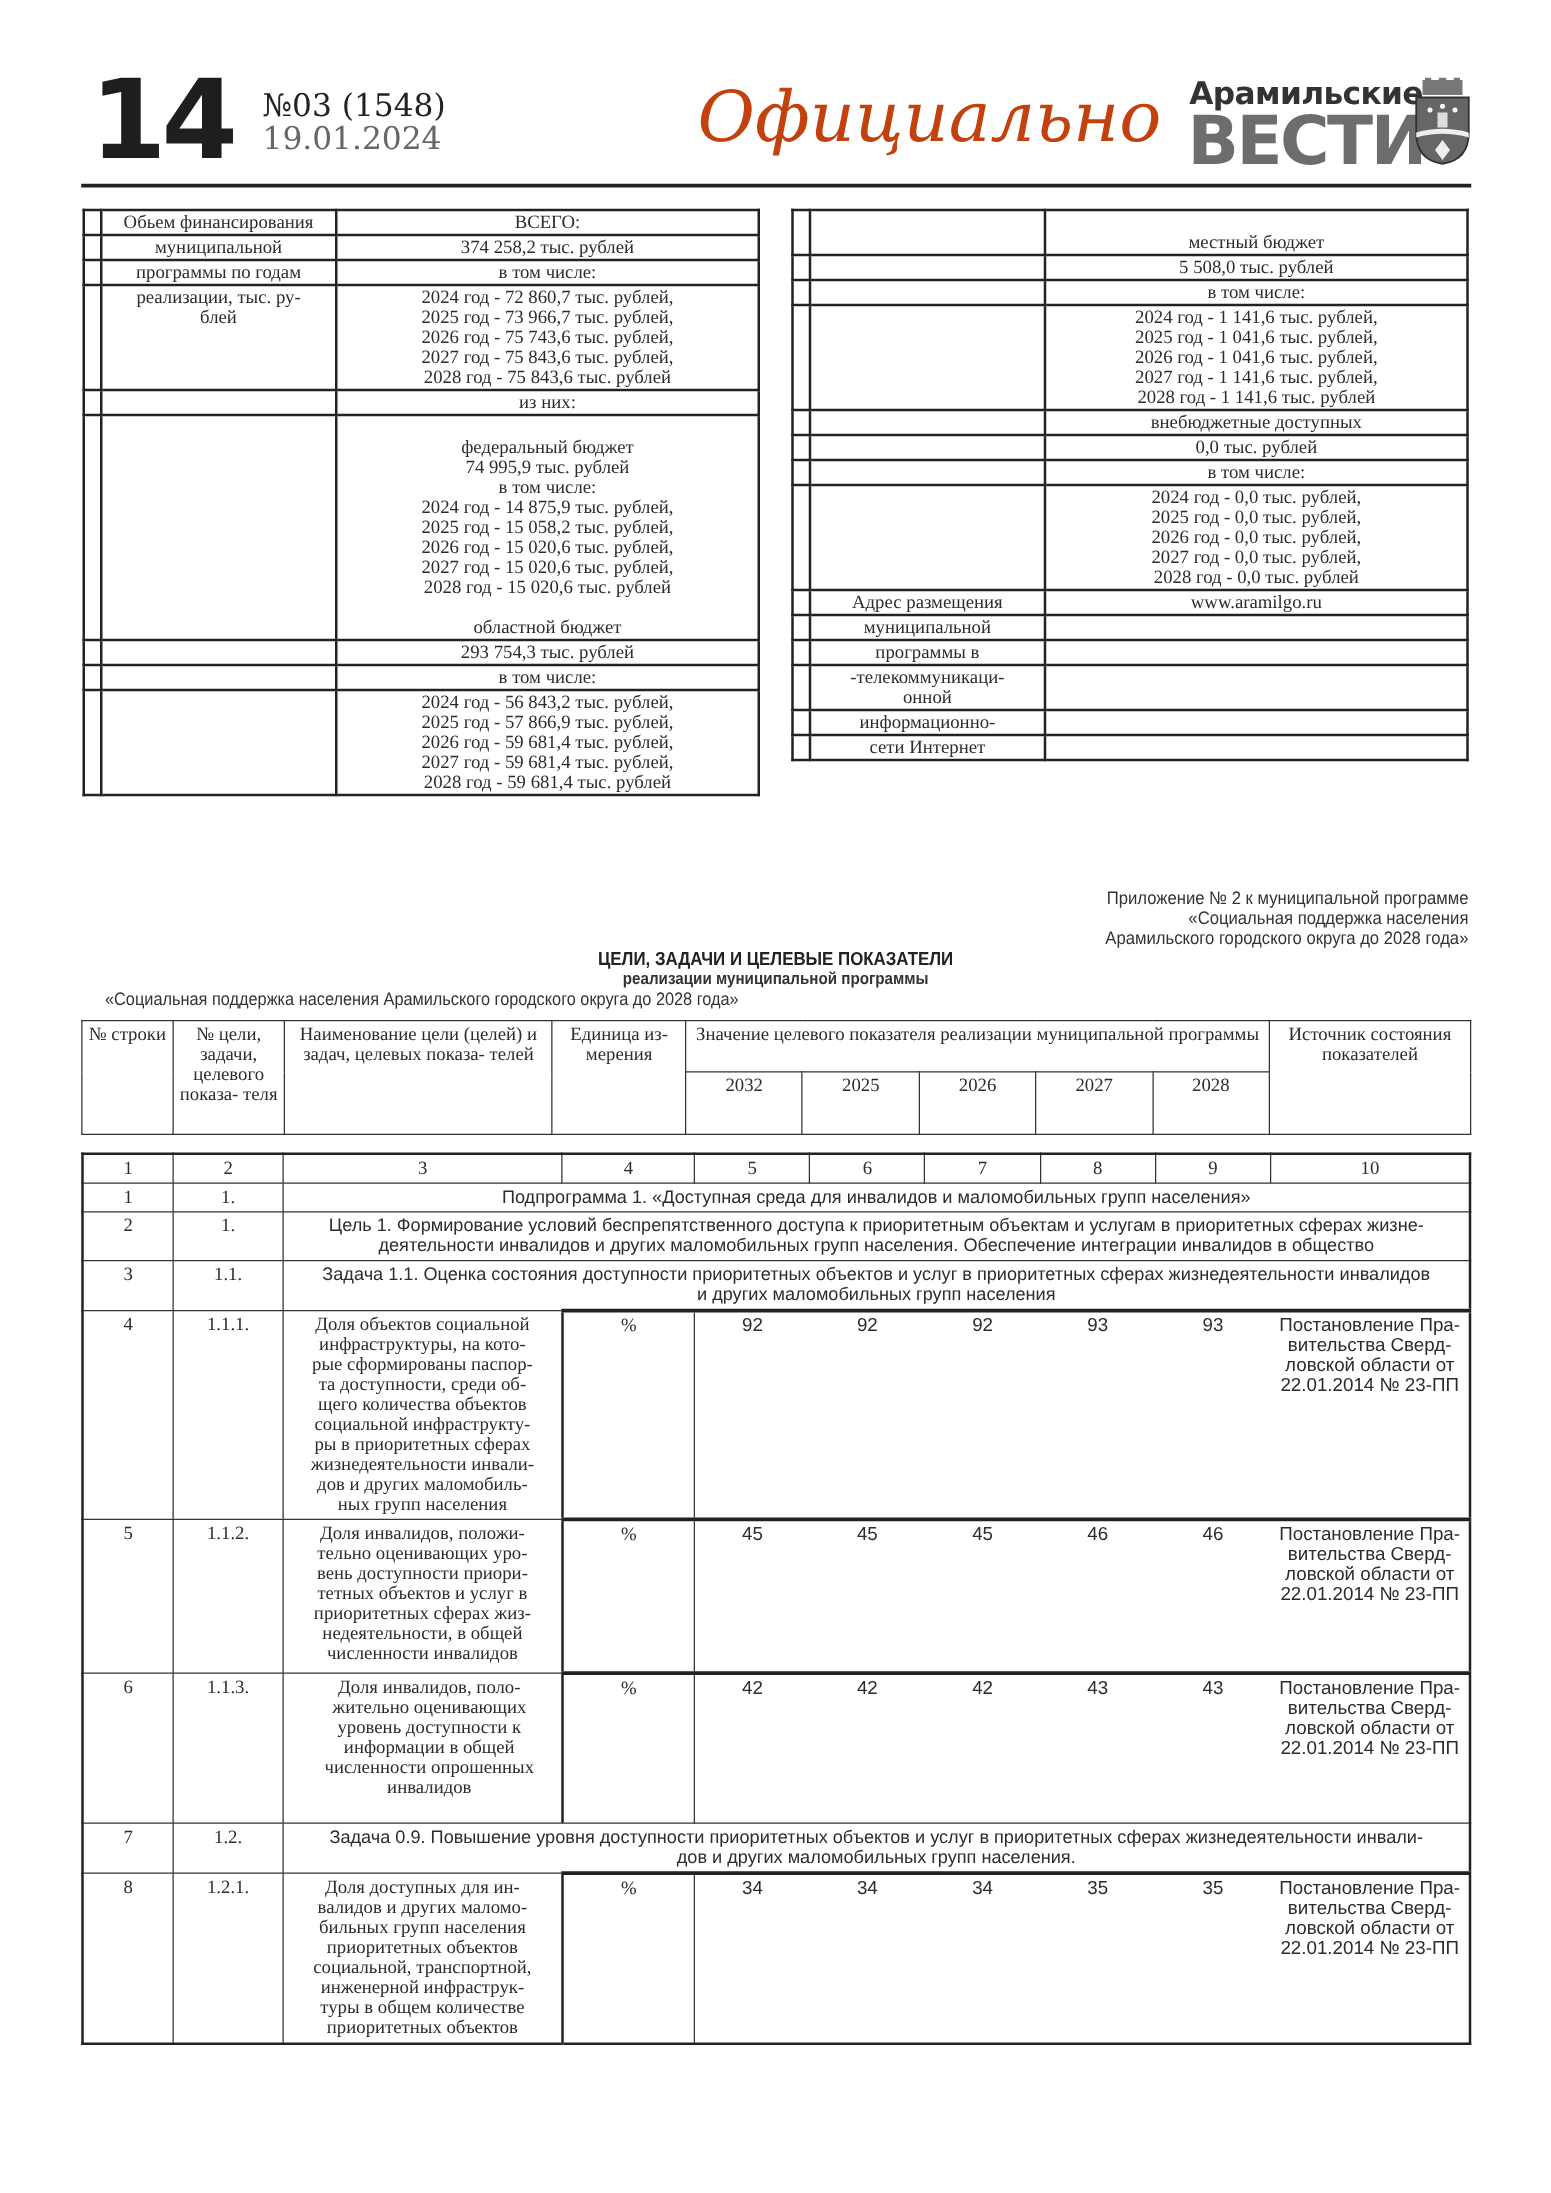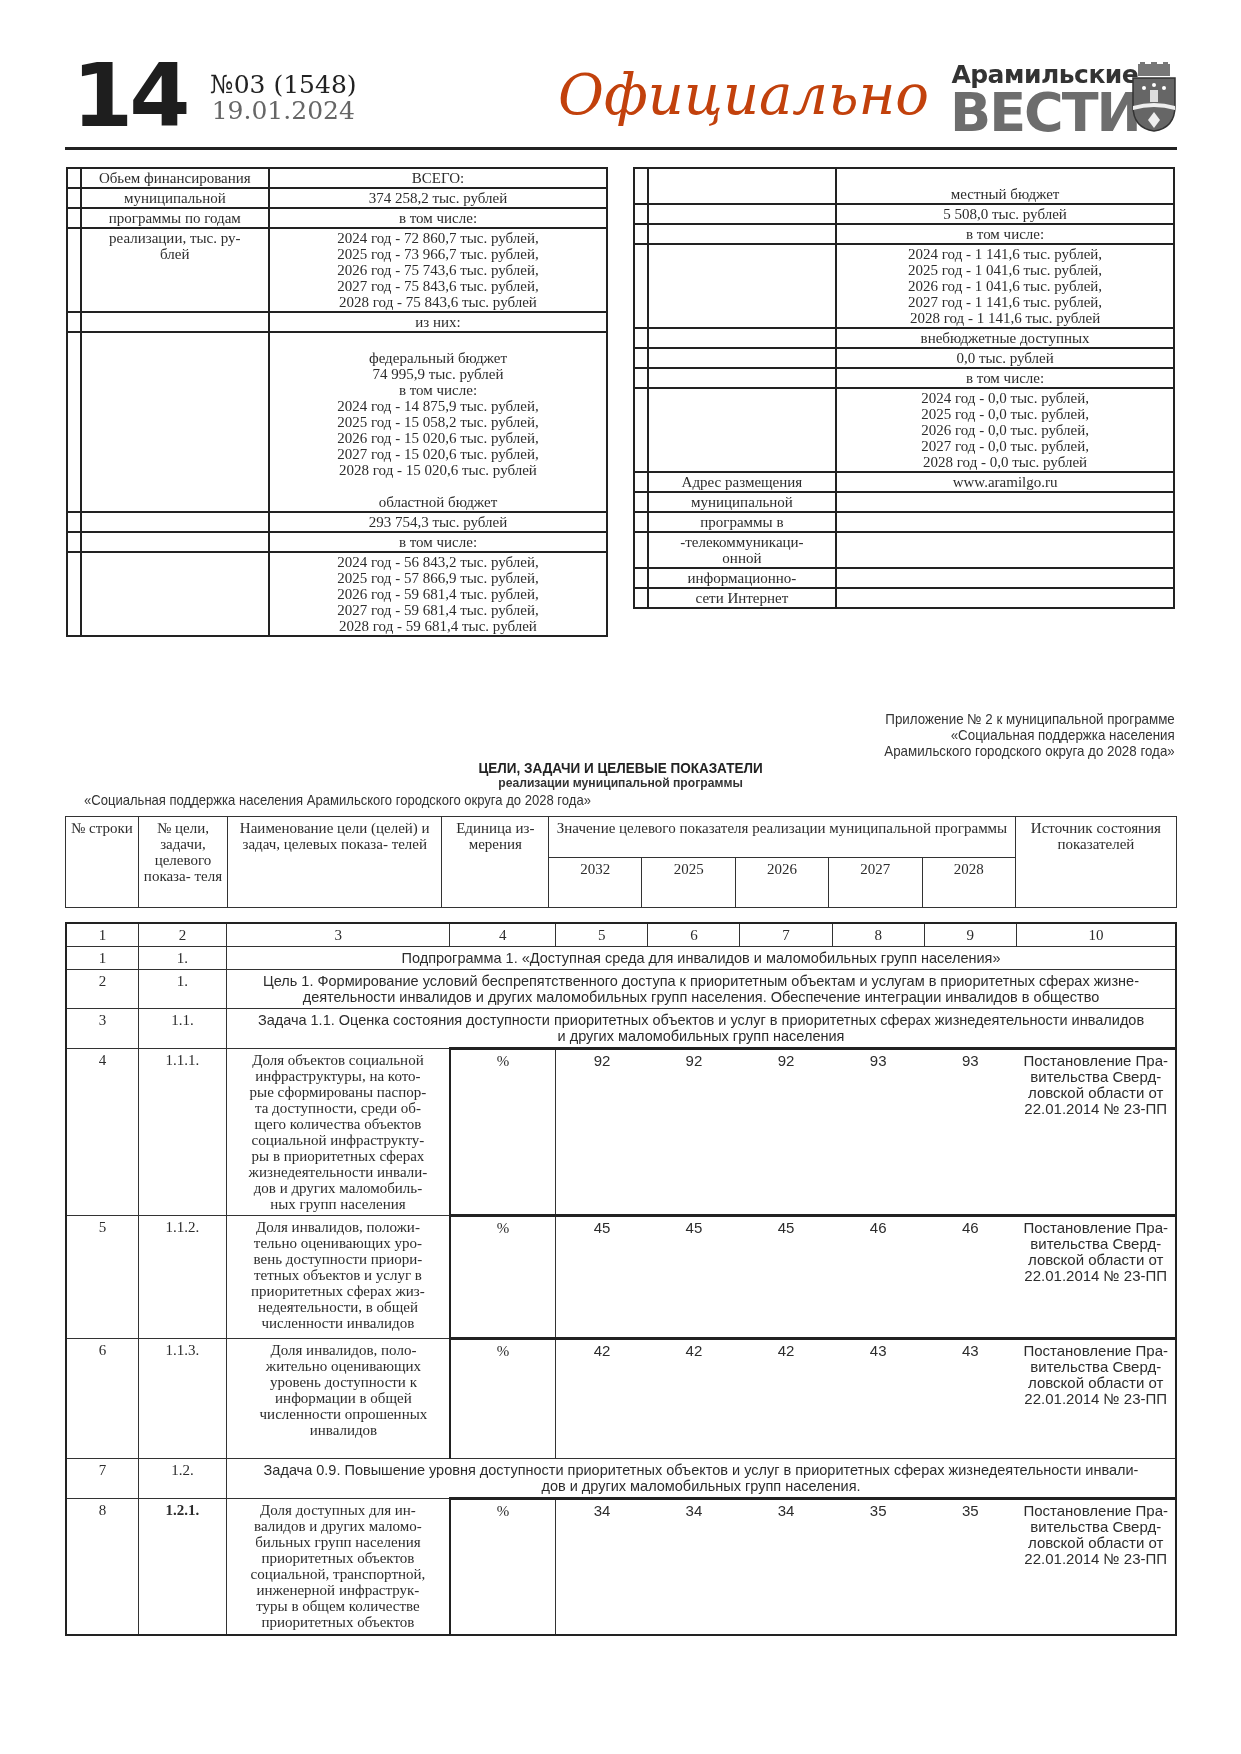--- a/index.html
+++ b/index.html
@@ -3,21 +3,21 @@
 <meta charset="utf-8">
 <style>
   html, body { margin: 0; padding: 0; background: #ffffff; }
   body {
     width: 1241px; height: 1754px; position: relative; overflow: hidden;
     font-family: "Liberation Serif", serif; color: #2a2a2a;
   }
   .abs { position: absolute; }
   
   .page-num { left: 72px; top: 52px; font-family: "DejaVu Sans", sans-serif; font-weight: bold; font-size: 88px; line-height: 1; color: #1e1e1e; letter-spacing: -4px; }
-  .issue { left: 210px; top: 72px; font-family: "DejaVu Serif", serif; font-size: 25px; color: #222; line-height: 1.05; text-align: center; }
+  .issue { left: 210px; top: 72px; font-family: "DejaVu Serif", serif; font-size: 25px; color: #222; line-height: 1.05; }
   .issue .date { color: #666; }
   .section-title { left: 558px; top: 62px; font-family: "DejaVu Serif", serif; font-style: italic; font-size: 56px; color: #c2410c; }
   .logo { left: 950px; top: 62px; font-family: "DejaVu Sans", sans-serif; text-align: center; }
   .logo .l1 { font-size: 25px; font-weight: bold; color: #333; line-height: 1; letter-spacing: -0.5px; }
   .logo .l2 { font-size: 54px; font-weight: bold; color: #6d6d6d; line-height: 0.95; letter-spacing: -2px; }
   .crest { left: 1130px; top: 62px; width: 48px; height: 70px; }
   .header-rule { left: 65px; top: 147px; width: 1112px; height: 3px; background: #222; }
 
   
   table { border-collapse: collapse; }
@@ -367,21 +367,21 @@
 22.01.2014 № 23-ПП</td>
       </tr>
       <tr>
         <td class="c1" style="white-space: pre-line;">7</td>
         <td class="c2" style="white-space: pre-line;">1.2.</td>
         <td class="span-text" colspan="8" style="white-space: pre-line;">Задача 0.9. Повышение уровня доступности приоритетных объектов и услуг в приоритетных сферах жизнедеятельности инвали-
 дов и других маломобильных групп населения.</td>
       </tr>
       <tr>
         <td class="c1" style="white-space: pre-line; height: 128px;">8</td>
-        <td class="c2" style="white-space: pre-line; height: 128px; font-weight: bold;">1.2.1.</td>
+        <td class="c2" style="white-space: pre-line; height: 128px;">1.2.1.</td>
         <td class="c3" style="white-space: pre-line; height: 128px;">Доля доступных для ин-
 валидов и других маломо-
 бильных групп населения
 приоритетных объектов
 социальной, транспортной,
 инженерной инфраструк-
 туры в общем количестве
 приоритетных объектов</td>
         <td class="c4" style="white-space: pre-line; border-left: 2px solid rgb(34, 34, 34); border-top: 3px solid rgb(34, 34, 34); height: 128px;">%</td>
         <td class="cy" style="white-space: pre-line; border-top: 3px solid rgb(34, 34, 34); border-left: none; border-right: none; font-family: &quot;Liberation Sans&quot;, sans-serif; height: 128px;">34</td>

